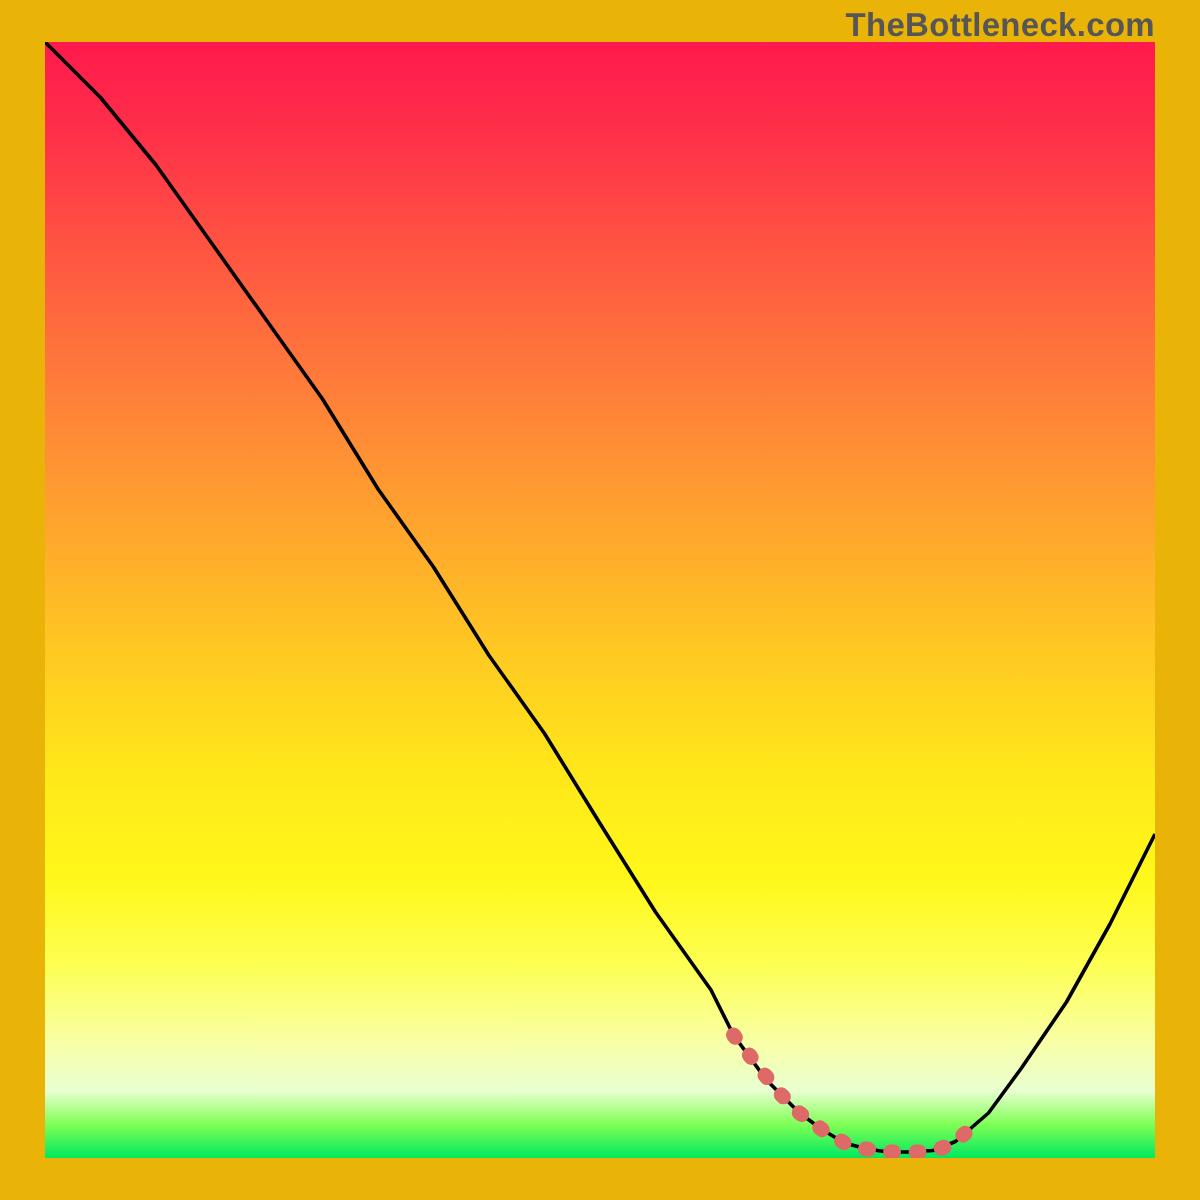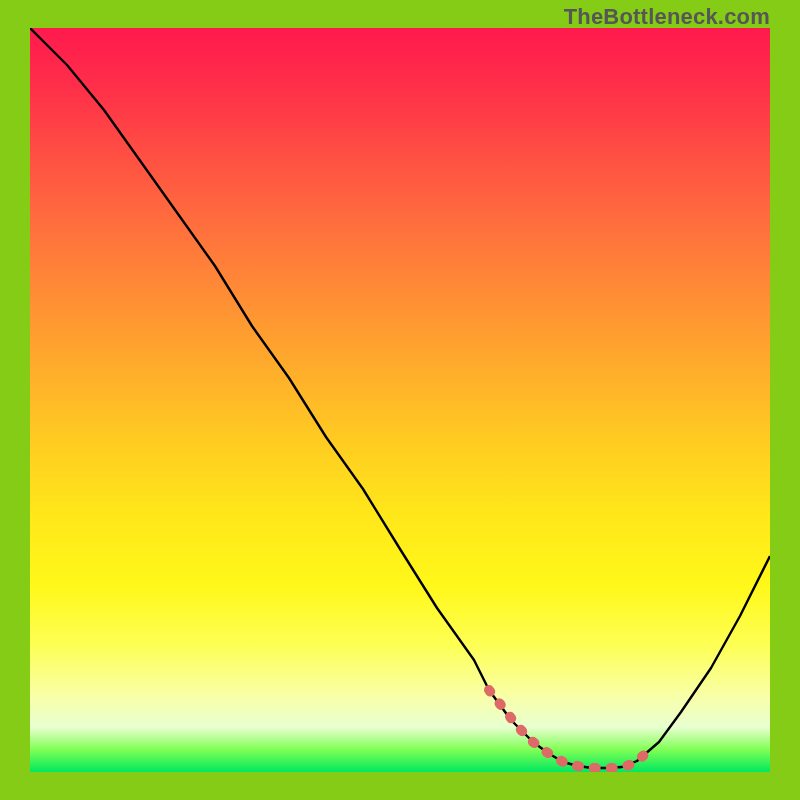--- a/index.html
+++ b/index.html
@@ -8,21 +8,21 @@
     width: 800px;
     height: 800px;
     overflow: hidden;
     background: #000;
     font-family: Arial, Helvetica, sans-serif;
   }
   .frame {
     position: absolute;
     left: 0; top: 0;
     width: 800px; height: 800px;
-    background: #84cc16;
+    background: #eab308;
   }
   .plot {
     position: absolute;
     left: 30px;
     top: 28px;
     width: 740px;
     height: 744px;
     overflow: hidden;
   }
   .gradient {

